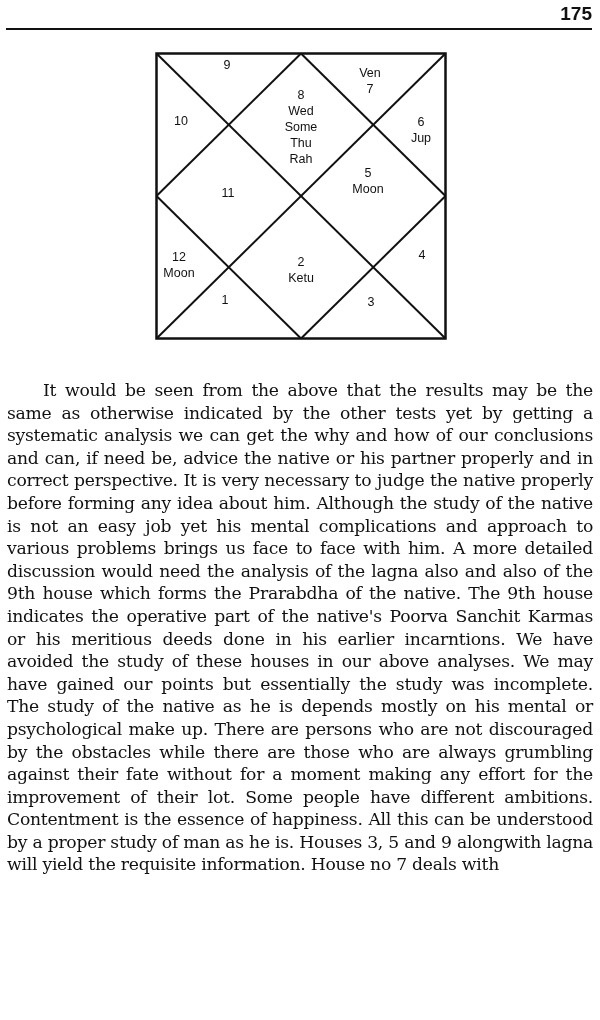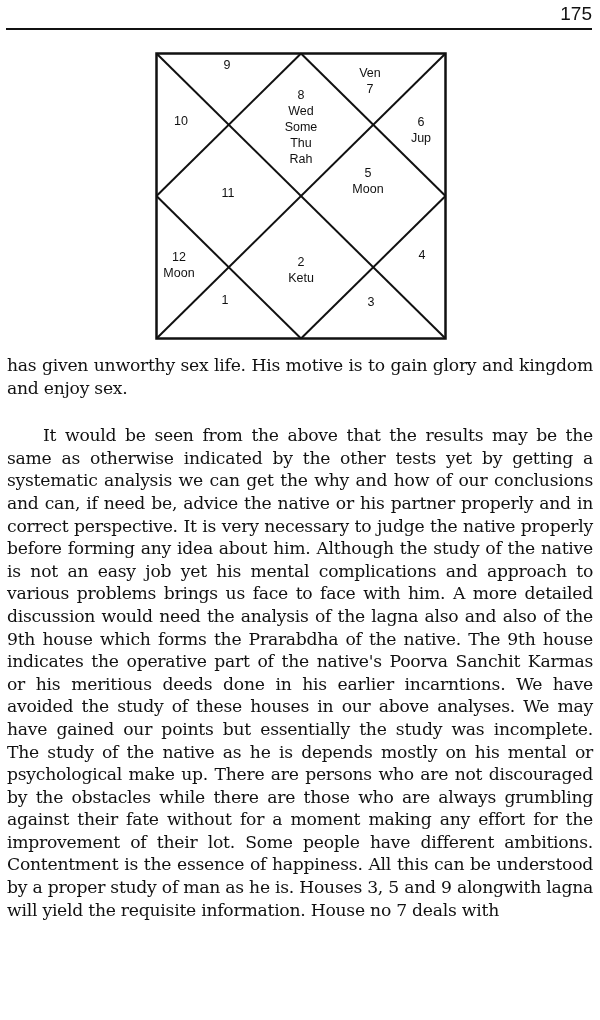--- a/index.html
+++ b/index.html
@@ -11,21 +11,21 @@
       position: absolute; left: 6px; right: 8px; top: 2px; height: 26px;
       border-bottom: 2px solid #111;
     }
     .header-title {
       position: absolute; left: 0; top: 4px;
       font-family: "Liberation Sans", sans-serif; font-style: italic;
       font-size: 15px; letter-spacing: 0.2px;
     }
     .page-number {
       position: absolute; right: 0; top: 1px;
-      font-family: "Liberation Sans", sans-serif; font-weight: normal; font-size: 19px;
+      font-family: "Liberation Sans", sans-serif; font-weight: bold; font-size: 19px;
     }
     .chart {
       position: absolute; left: 155px; top: 52px; width: 292px; height: 288px;
     }
     .chart svg { position: absolute; left: 0; top: 0; }
     .cell {
       position: absolute; transform: translate(-50%, -50%);
       text-align: center; font-family: "Liberation Sans", sans-serif;
       font-size: 12.5px; line-height: 16px; white-space: nowrap;
     }
@@ -96,15 +96,14 @@
   </div>
   <div class="cell" style="left:70px; top:248px;">
     <div>1</div>
   </div>
   <div class="cell" style="left:216px; top:250px;">
     <div>3</div>
   </div>
 </div>
 
 <div class="body-text">
-  <p>has given unworthy sex life. His motive is to gain glory and kingdom and enjoy sex.</p>
   <p class="para2">It would be seen from the above that the results may be the same as otherwise indicated by the other tests yet by getting a systematic analysis we can get the why and how of our conclusions and can, if need be, advice the native or his partner properly and in correct perspective. It is very necessary to judge the native properly before forming any idea about him. Although the study of the native is not an easy job yet his mental complications and approach to various problems brings us face to face with him. A more detailed discussion would need the analysis of the lagna also and also of the 9th house which forms the Prarabdha of the native. The 9th house indicates the operative part of the native's Poorva Sanchit Karmas or his meritious deeds done in his earlier incarntions. We have avoided the study of these houses in our above analyses. We may have gained our points but essentially the study was incomplete. The study of the native as he is depends mostly on his mental or psychological make up. There are persons who are not discouraged by the obstacles while there are those who are always grumbling against their fate without for a moment making any effort for the improvement of their lot. Some people have different ambitions. Contentment is the es­sence of happiness. All this can be understood by a proper study of man as he is. Houses 3, 5 and 9 alongwith lagna will yield the requisite information. House no 7 deals with</p>
 </div>
 
 </body></html>

